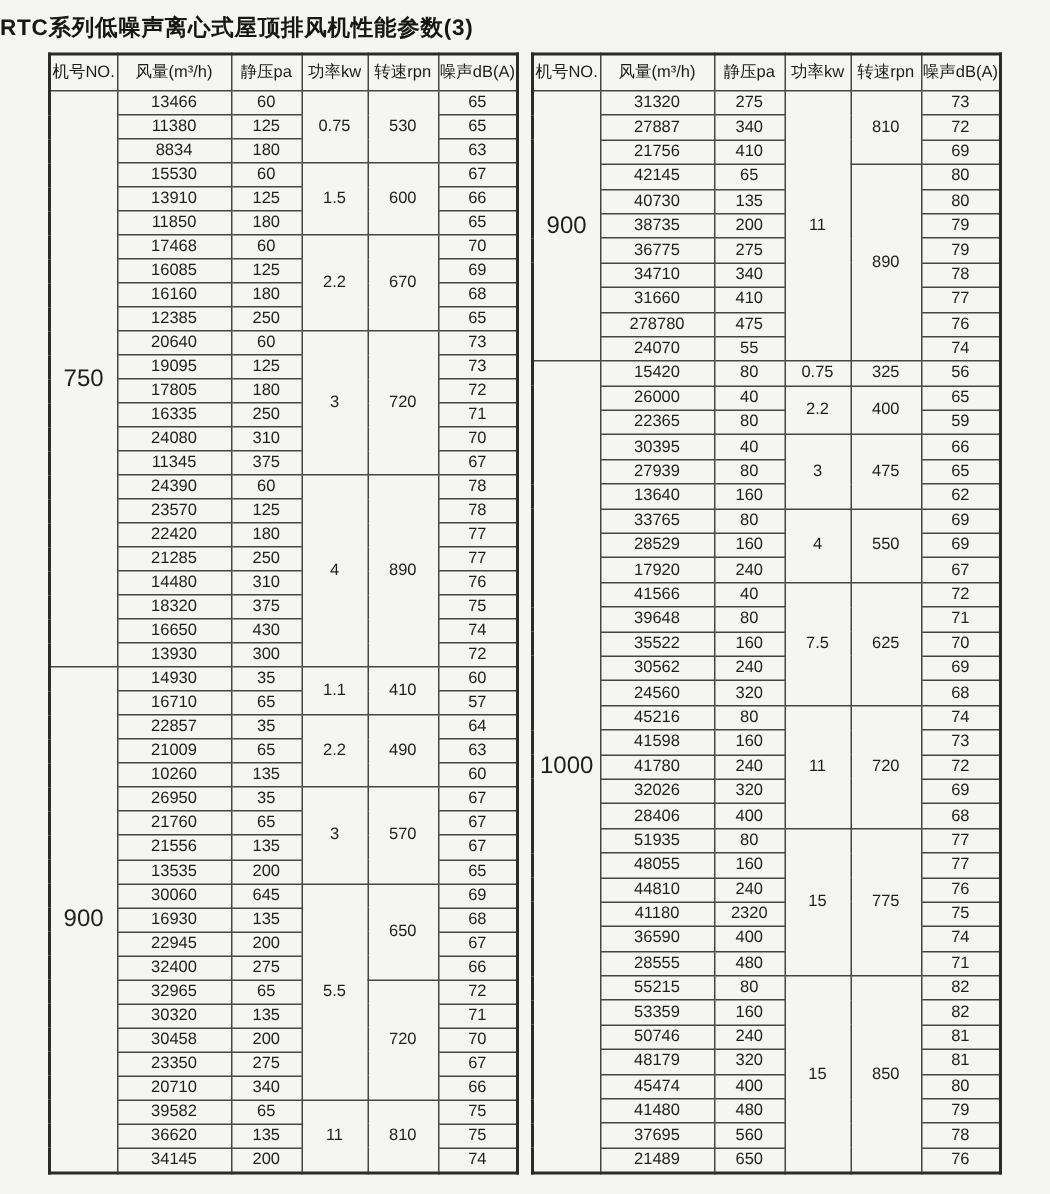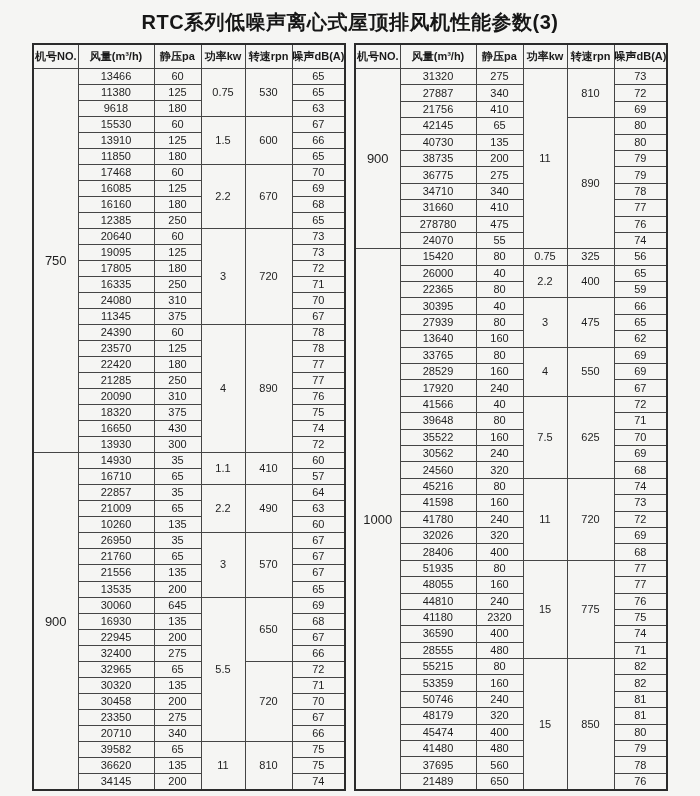--- a/index.html
+++ b/index.html
@@ -4,22 +4,22 @@
 <style>
   html,body { margin:0; padding:0; }
   body {
     width:700px; height:796px;
     background:#f5f5f3;
     color:#1e1e1e;
     font-family:"Liberation Sans","DejaVu Sans",sans-serif;
     overflow:hidden;
   }
   .title {
-    text-align:center;
-    font-size:20px;
+    text-align:left;
+    font-size:15px;
     font-weight:bold;
     padding-top:9px;
     letter-spacing:0.5px;
     color:#161616;
   }
   .tables {
     display:flex;
     justify-content:center;
     gap:8px;
     margin-top:7px;
@@ -35,27 +35,27 @@
     text-align:center;
     vertical-align:middle;
     padding:0;
     font-size:11px;
     line-height:1;
     overflow:hidden;
     white-space:nowrap;
   }
   th {
     height:23px;
-    font-weight:bold;
+    font-weight:normal;
     color:#1a1a1a;
     margin-top:28px;
   }
   .t0 tbody td { height:15px; }
   .t1 tbody td { height:15.4px; }
-  td.model-cell { font-size:13px; }
+  td.model-cell { font-size:16px; }
 </style>
 </head>
 <body>
 
 <div class="page">
   <div class="title">RTC系列低噪声离心式屋顶排风机性能参数(3)</div>
   <div class="tables">
     <table class="t0" id="table-0">
         <colgroup>
           <col style="width: 45px;">
@@ -83,21 +83,21 @@
             <td rowspan="3">0.75</td>
             <td rowspan="3">530</td>
             <td>65</td>
           </tr>
           <tr>
             <td>11380</td>
             <td>125</td>
             <td>65</td>
           </tr>
           <tr>
-            <td>9618</td>
+            <td>8834</td>
             <td>180</td>
             <td>63</td>
           </tr>
           <tr>
             <td>15530</td>
             <td>60</td>
             <td rowspan="3">1.5</td>
             <td rowspan="3">600</td>
             <td>67</td>
           </tr>
@@ -181,21 +181,21 @@
             <td>22420</td>
             <td>180</td>
             <td>77</td>
           </tr>
           <tr>
             <td>21285</td>
             <td>250</td>
             <td>77</td>
           </tr>
           <tr>
-            <td>20090</td>
+            <td>14480</td>
             <td>310</td>
             <td>76</td>
           </tr>
           <tr>
             <td>18320</td>
             <td>375</td>
             <td>75</td>
           </tr>
           <tr>
             <td>16650</td>

